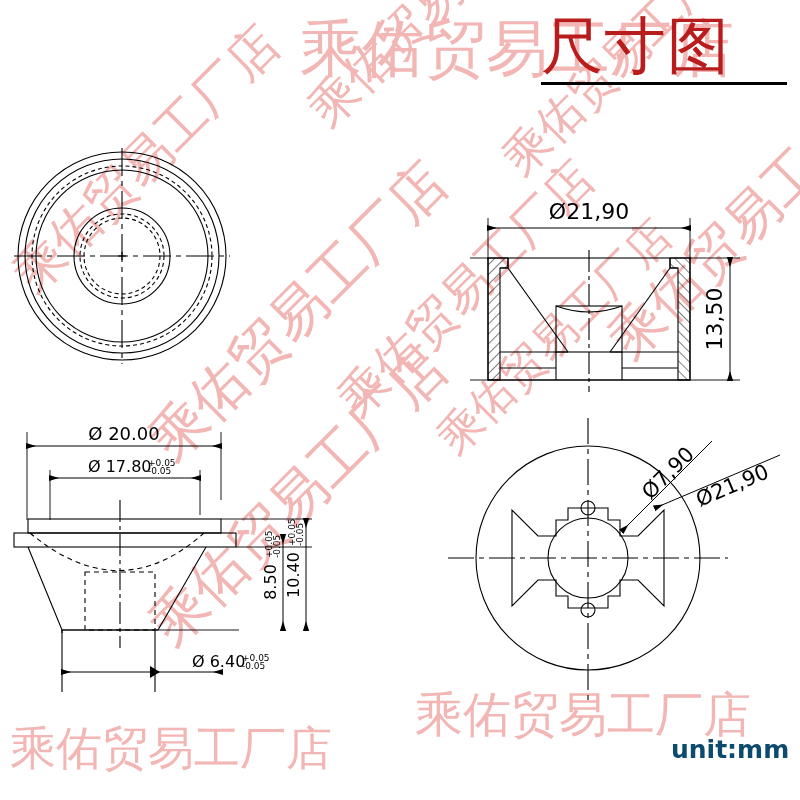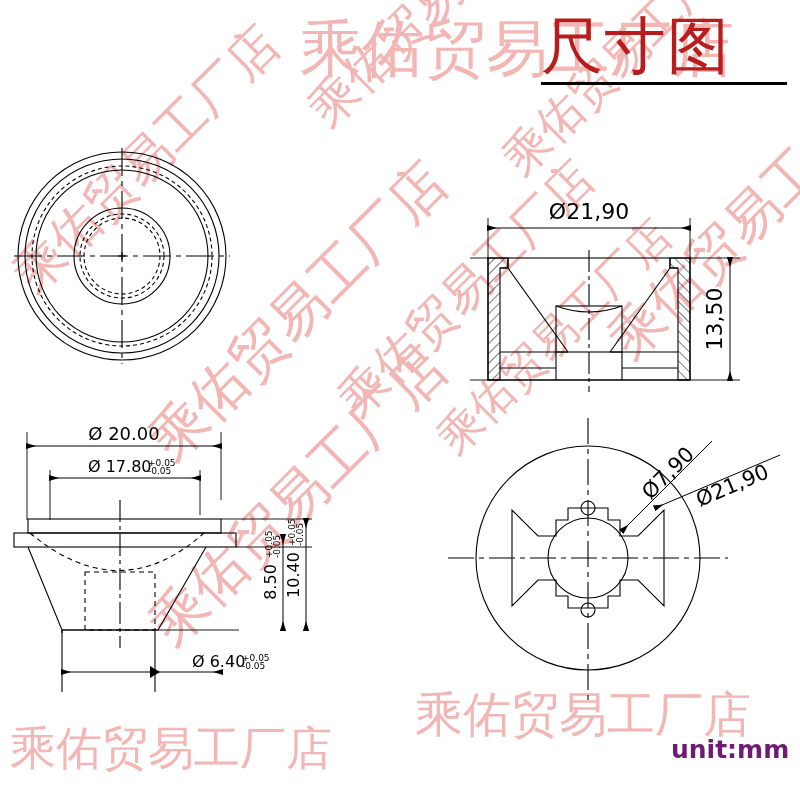--- a/index.html
+++ b/index.html
@@ -66,21 +66,21 @@
   }
   
   #unit-note {
     position: absolute;
     left: 671px;
     top: 735px;
     z-index: 20;
     font-family: "DejaVu Sans", sans-serif;
     font-weight: bold;
     font-size: 25px;
-    color: #701a75;
+    color: #0c4a6e;
     white-space: nowrap;
   }
 </style>
 </head>
 <body>
 
 <div id="page">
 
   <div id="watermark-layer">
       <div class="wm" style="left: 300px; top: 18px; font-size: 62px; color: rgb(242, 182, 180); transform-origin: left top;">乘佑贸易工厂店</div>

